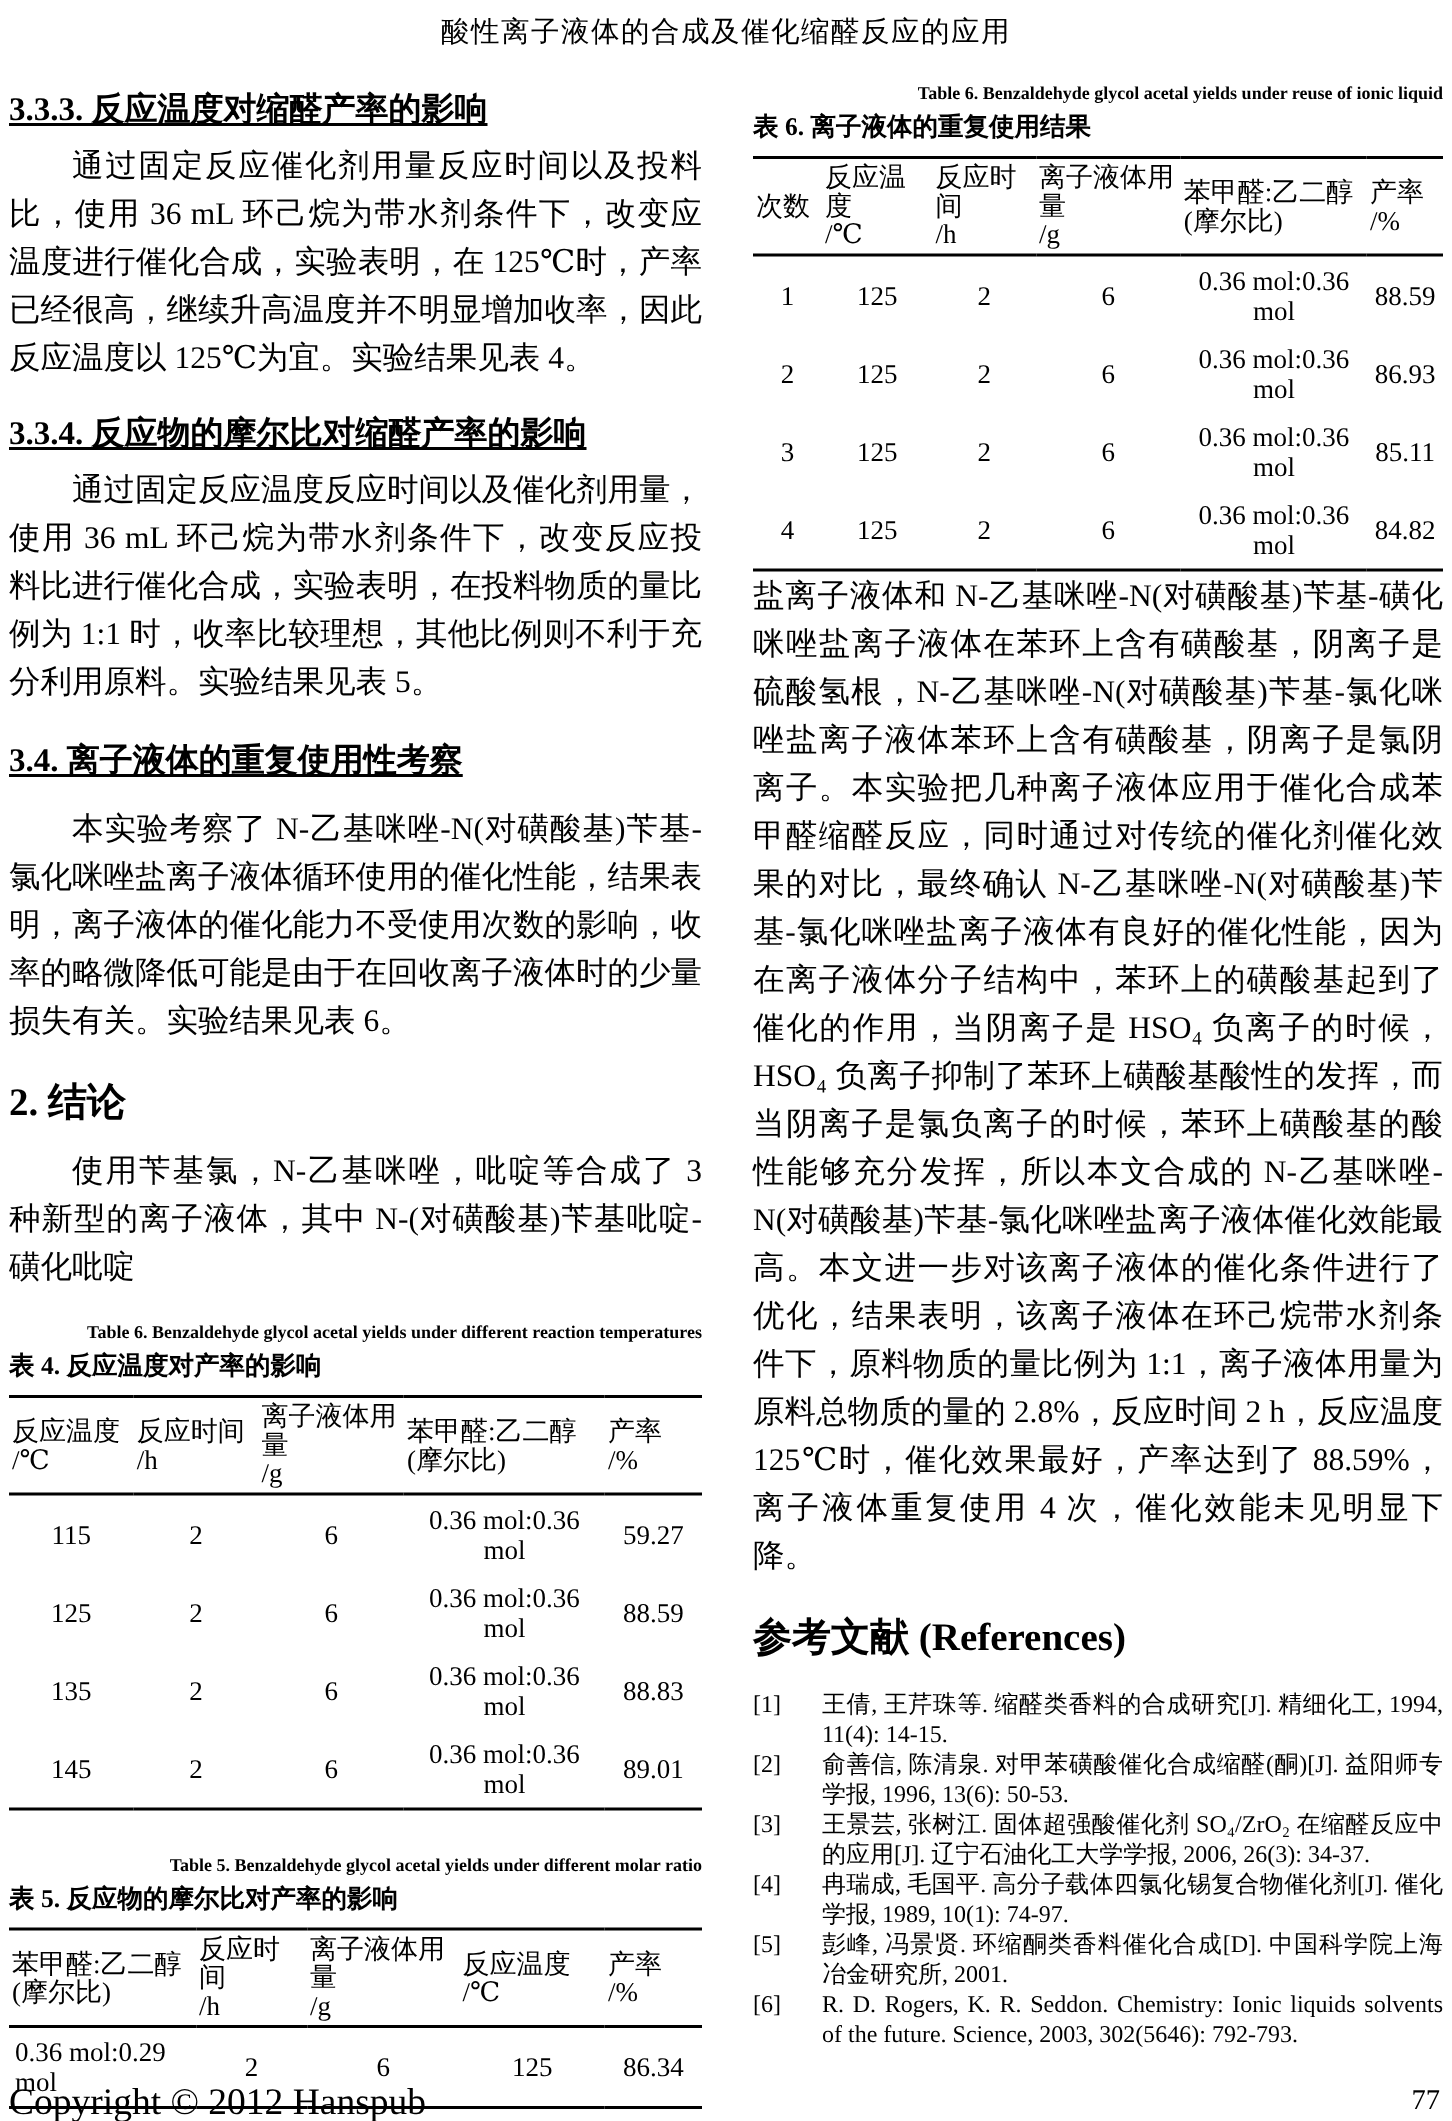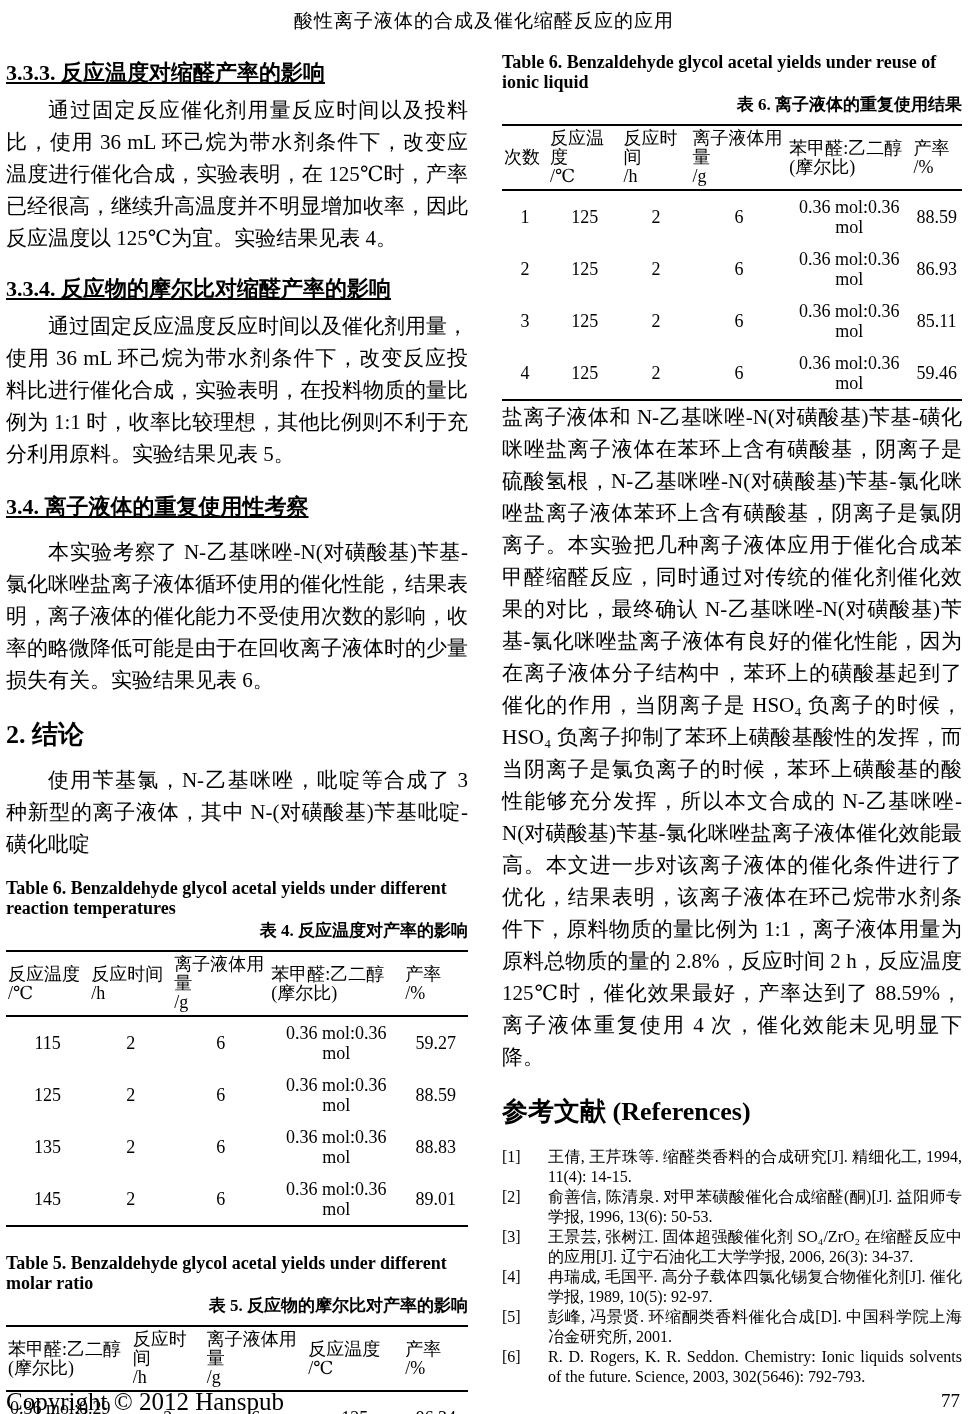--- a/index.html
+++ b/index.html
@@ -28,24 +28,24 @@
     font-size: 21px; line-height: 32px;
     text-align: justify; text-indent: 2em;
   }
   .para.mt { margin-top: 16px; }
   .para.noindent { text-indent: 0; }
   .cont-para { }
 
   .table-block { margin-top: 18px; }
   .table-block.mt-lg { margin-top: 26px; }
   .caption-en {
-    font-size: 18px; line-height: 20px; font-weight: bold; text-align: left;
+    font-size: 12px; line-height: 20px; font-weight: bold; text-align: right;
   }
   .caption-zh {
-    font-size: 17px; line-height: 22px; font-weight: bold; text-align: right;
+    font-size: 17px; line-height: 22px; font-weight: bold; text-align: left;
     margin-top: 2px;
   }
   table {
     width: 100%; border-collapse: collapse; margin-top: 8px;
     border-top: 2px solid #000; border-bottom: 2px solid #000;
     font-size: 18px;
   }
   thead { border-bottom: 2px solid #000; }
   th { font-weight: normal; text-align: left; vertical-align: middle;
        padding: 3px 2px; line-height: 19px; }
@@ -263,21 +263,21 @@
             <td>6</td>
             <td>0.36 mol:0.36 mol</td>
             <td>85.11</td>
           </tr>
           <tr>
             <td>4</td>
             <td>125</td>
             <td>2</td>
             <td>6</td>
             <td>0.36 mol:0.36 mol</td>
-            <td>59.46</td>
+            <td>84.82</td>
           </tr>
         </tbody>
       </table>
   </div>
 
   <div class="para noindent cont-para">盐离子液体和 N-乙基咪唑-N(对磺酸基)苄基-磺化咪唑盐离子液体在苯环上含有磺酸基，阴离子是硫酸氢根，N-乙基咪唑-N(对磺酸基)苄基-氯化咪唑盐离子液体苯环上含有磺酸基，阴离子是氯阴离子。本实验把几种离子液体应用于催化合成苯甲醛缩醛反应，同时通过对传统的催化剂催化效果的对比，最终确认 N-乙基咪唑-N(对磺酸基)苄基-氯化咪唑盐离子液体有良好的催化性能，因为在离子液体分子结构中，苯环上的磺酸基起到了催化的作用，当阴离子是 HSO₄ 负离子的时候，HSO₄ 负离子抑制了苯环上磺酸基酸性的发挥，而当阴离子是氯负离子的时候，苯环上磺酸基的酸性能够充分发挥，所以本文合成的 N-乙基咪唑-N(对磺酸基)苄基-氯化咪唑盐离子液体催化效能最高。本文进一步对该离子液体的催化条件进行了优化，结果表明，该离子液体在环己烷带水剂条件下，原料物质的量比例为 1:1，离子液体用量为原料总物质的量的 2.8%，反应时间 2 h，反应温度 125℃时，催化效果最好，产率达到了 88.59%，离子液体重复使用 4 次，催化效能未见明显下降。</div>
 
   <div class="refs-heading">参考文献  (References)</div>
 
   <div class="ref-list" id="ref-list">
@@ -288,21 +288,21 @@
       <div class="ref-item">
         <div class="ref-label">[2]</div>
         <div class="ref-text">俞善信, 陈清泉. 对甲苯磺酸催化合成缩醛(酮)[J]. 益阳师专学报, 1996, 13(6): 50-53.</div>
       </div>
       <div class="ref-item">
         <div class="ref-label">[3]</div>
         <div class="ref-text">王景芸, 张树江. 固体超强酸催化剂 SO₄/ZrO₂ 在缩醛反应中的应用[J]. 辽宁石油化工大学学报, 2006, 26(3): 34-37.</div>
       </div>
       <div class="ref-item">
         <div class="ref-label">[4]</div>
-        <div class="ref-text">冉瑞成, 毛国平. 高分子载体四氯化锡复合物催化剂[J]. 催化学报, 1989, 10(5): 92-97.</div>
+        <div class="ref-text">冉瑞成, 毛国平. 高分子载体四氯化锡复合物催化剂[J]. 催化学报, 1989, 10(1): 74-97.</div>
       </div>
       <div class="ref-item">
         <div class="ref-label">[5]</div>
         <div class="ref-text">彭峰, 冯景贤. 环缩酮类香料催化合成[D]. 中国科学院上海冶金研究所, 2001.</div>
       </div>
       <div class="ref-item">
         <div class="ref-label">[6]</div>
         <div class="ref-text">R. D. Rogers, K. R. Seddon. Chemistry: Ionic liquids solvents of the future. Science, 2003, 302(5646): 792-793.</div>
       </div>
     </div>

